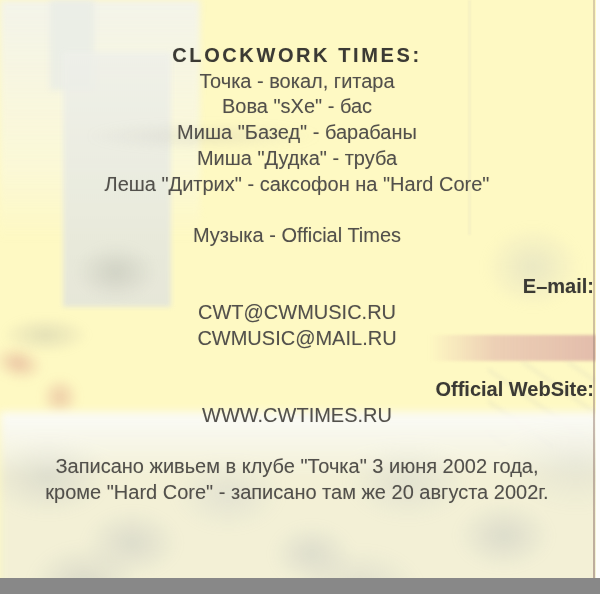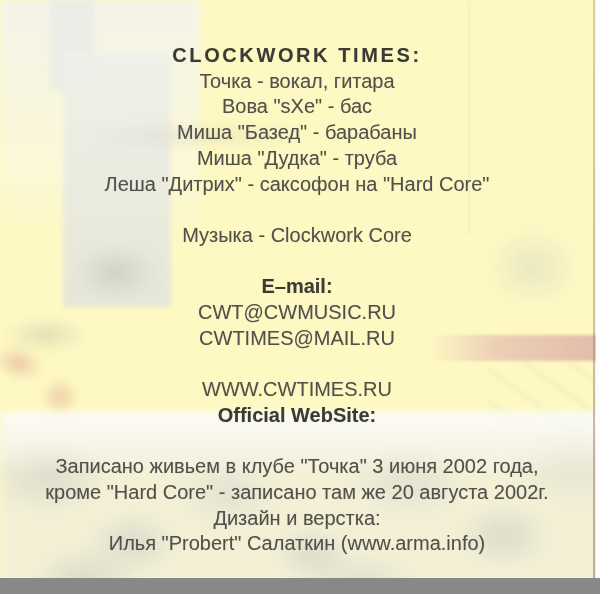--- a/index.html
+++ b/index.html
@@ -125,20 +125,21 @@
   .spacer { height: 25.7px; }
   .title-line {
     font-weight: bold;
     color: #3b3a34;
     letter-spacing: 2.6px;
     font-size: 20px;
   }
   .bold-heading {
     font-weight: bold;
     color: #3b3a34;
+    text-align: right;
   }
 </style>
 </head>
 <body>
 
 <div class="page">
 
   <div>
     <div class="bg bg-topleft-pane"></div>
     <div class="bg bg-topleft-window"></div>
@@ -164,43 +165,39 @@
     <div>
       <div class="line">Точка - вокал, гитара</div>
       <div class="line">Вова "sXe" - бас</div>
       <div class="line">Миша "Базед" - барабаны</div>
       <div class="line">Миша "Дудка" - труба</div>
       <div class="line">Леша "Дитрих" - саксофон на "Hard Core"</div>
     </div>
 
     <div class="spacer"></div>
 
-    <div class="line">Музыка - Clockwork Core</div>
+    <div class="line">Музыка - Official Times</div>
 
     <div class="spacer"></div>
 
     <div>
       <div class="line bold-heading">E–mail:</div>
       <div class="line">CWT@CWMUSIC.RU</div>
-      <div class="line">CWTIMES@MAIL.RU</div>
-    </div>
-
-    <div class="spacer"></div>
-
-    <div>
+      <div class="line">CWMUSIC@MAIL.RU</div>
+    </div>
+
+    <div class="spacer"></div>
+
+    <div>
+      <div class="line bold-heading">Official WebSite:</div>
       <div class="line">WWW.CWTIMES.RU</div>
-      <div class="line bold-heading">Official WebSite:</div>
     </div>
 
     <div class="spacer"></div>
 
     <div>
       <div class="line">Записано живьем в клубе "Точка" 3 июня 2002 года,</div>
       <div class="line">кроме "Hard Core" - записано там же 20 августа 2002г.</div>
     </div>
 
-    <div>
-      <div class="line">Дизайн и верстка:</div>
-      <div class="line">Илья "Probert" Салаткин (www.arma.info)</div>
-    </div>
 
   </div>
 </div>
 
 </body></html>

